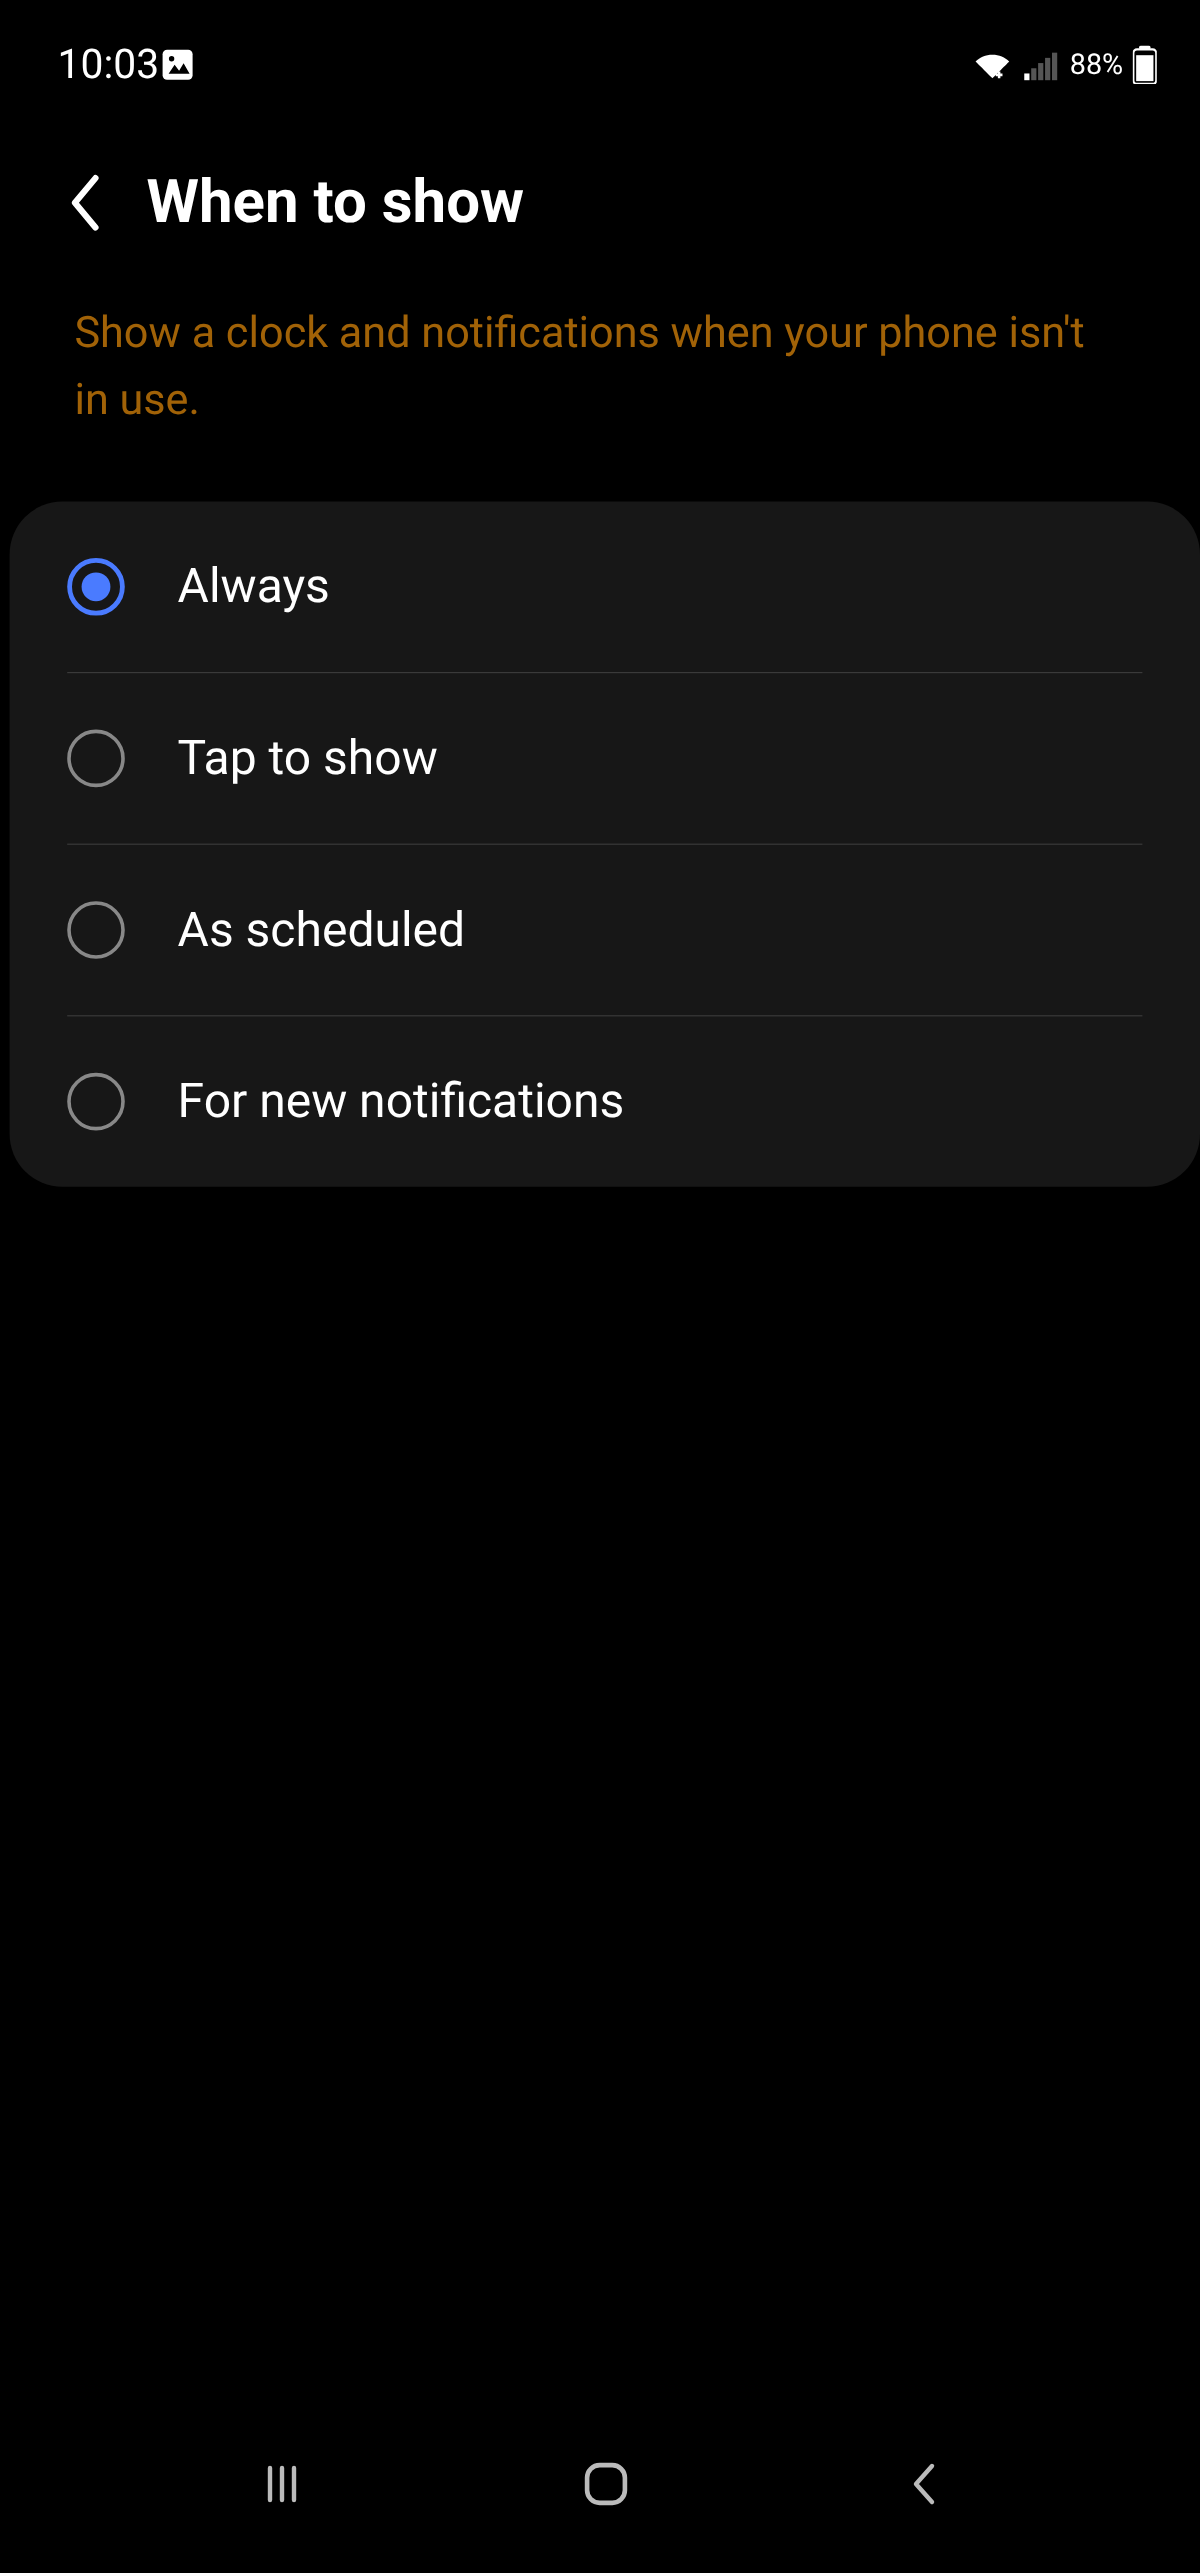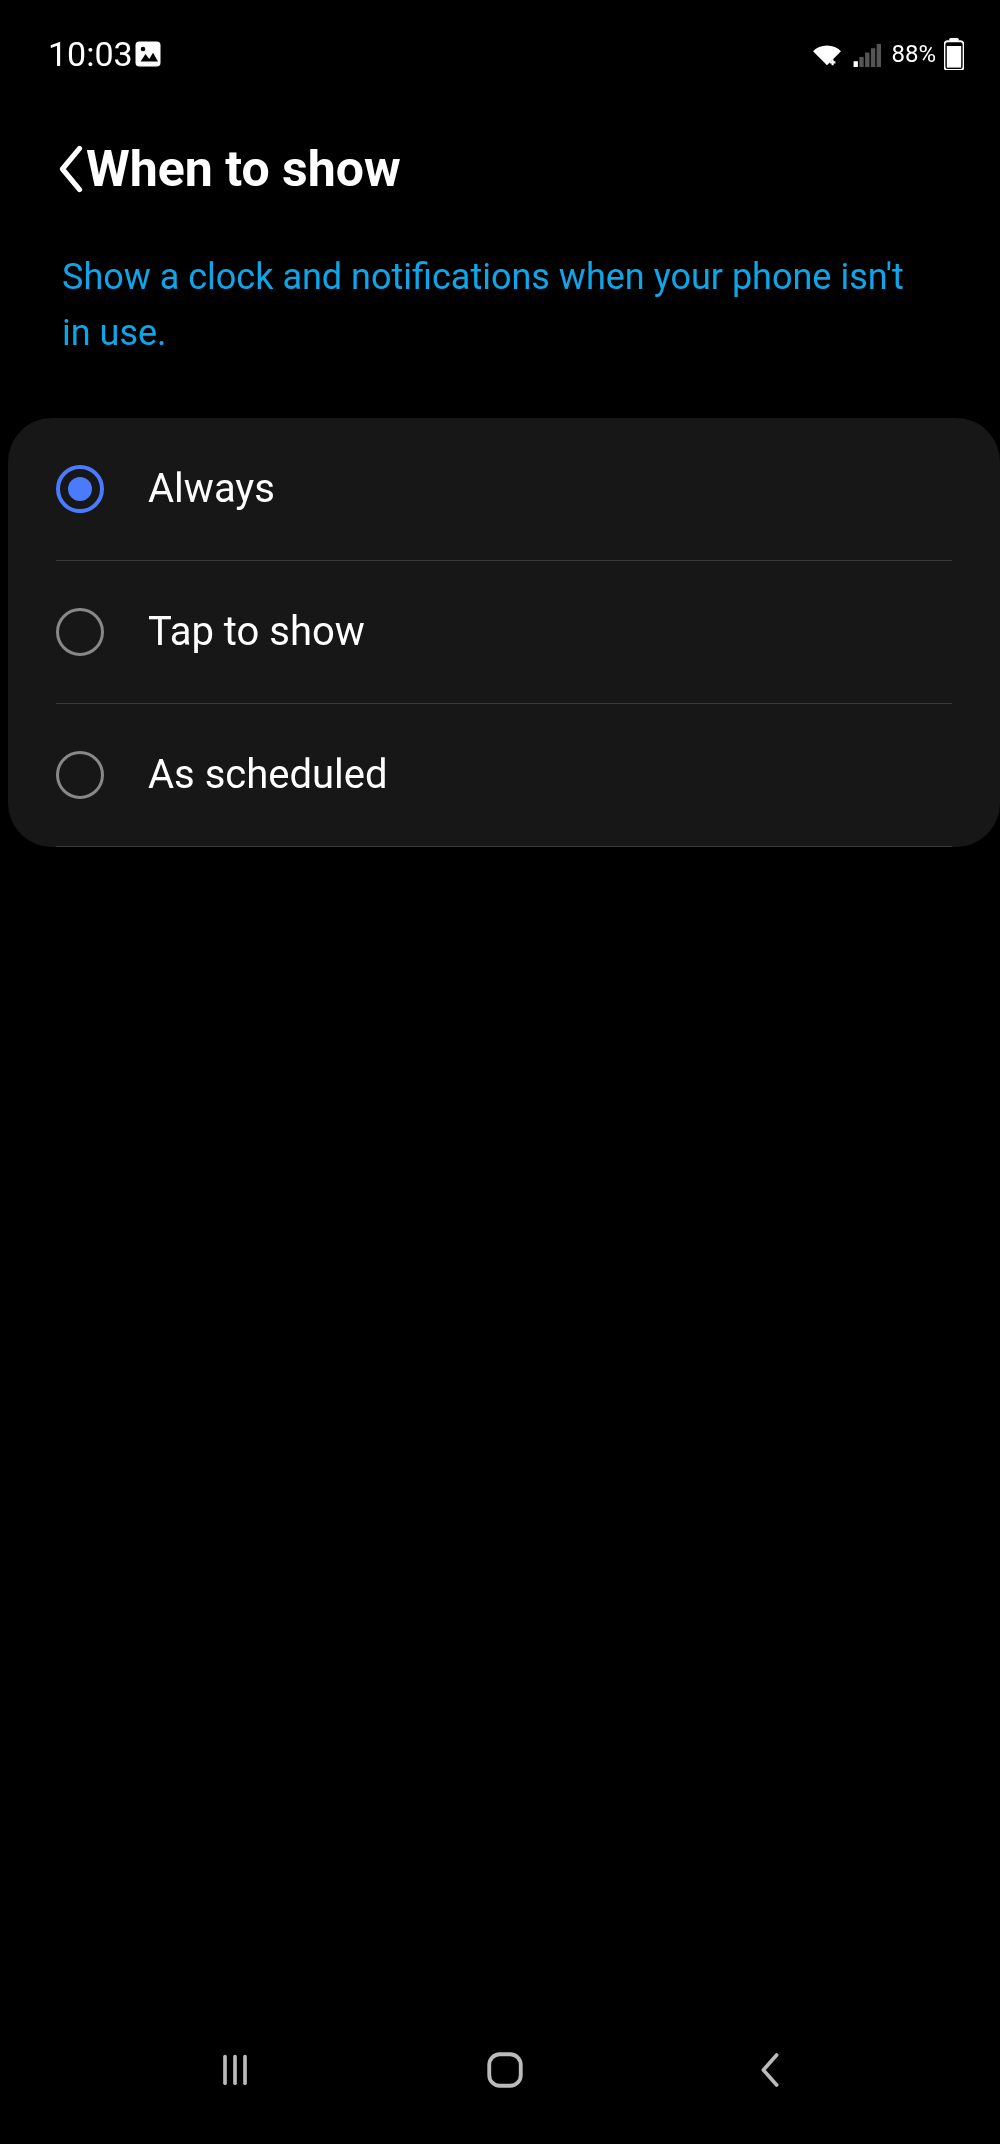--- a/index.html
+++ b/index.html
@@ -35,31 +35,32 @@
     }
     .battery-text {
       font-size: 24px;
       font-weight: 400;
       color: #ffffff;
     }
     .header {
       display: flex;
       align-items: center;
       padding: 60px 40px 0 56px;
+      gap: 36px;
     }
     .page-title {
       font-size: 50px;
       font-weight: 700;
       color: #ffffff;
     }
     .subtitle {
       padding: 52px 60px 0 62px;
       font-size: 36px;
       font-weight: 400;
-      color: #0ea5e9;
+      color: #a16207;
       line-height: 1.55;
     }
     .options-card {
       margin: 56px 0 0 8px;
       background: #171717;
       border-radius: 44px;
       overflow: hidden;
     }
     .option-row {
       display: flex;
@@ -175,20 +176,24 @@
   <div class="option-row">
     <span class="radio"></span>
     <span class="option-label">Tap to show</span>
   </div>
   <div class="divider"></div>
   <div class="option-row">
     <span class="radio"></span>
     <span class="option-label">As scheduled</span>
   </div>
   <div class="divider"></div>
+  <div class="option-row">
+    <span class="radio"></span>
+    <span class="option-label">For new notifications</span>
+  </div>
 </div>
 
 <div class="nav-bar">
   <span>
     <svg class="icon-svg" width="40" height="40" viewBox="0 0 24 24" fill="none" stroke="#bbbbbb" stroke-width="2.2" stroke-linecap="round">
       <line x1="6" y1="4" x2="6" y2="20"></line>
       <line x1="12" y1="4" x2="12" y2="20"></line>
       <line x1="18" y1="4" x2="18" y2="20"></line>
     </svg>
   </span>

